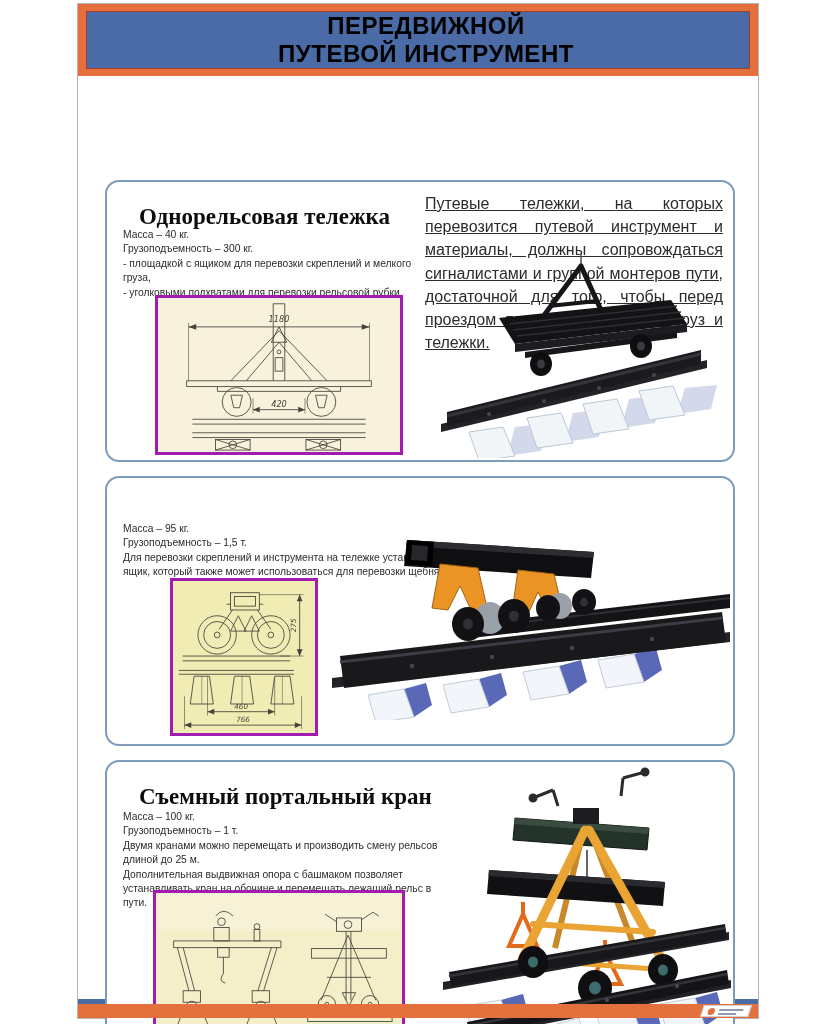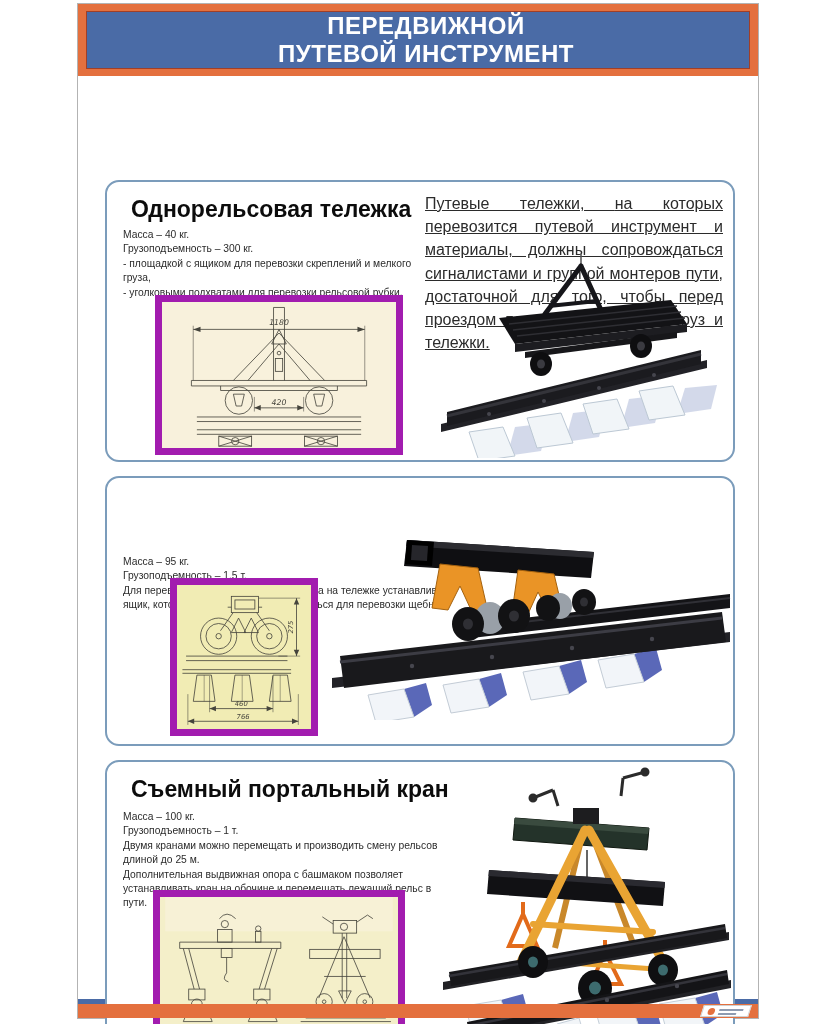--- a/index.html
+++ b/index.html
@@ -1,33 +1,33 @@
 <!DOCTYPE html>
 <html style="--accent-orange: #E4703E; --header-blue: #4A6BA6; --panel-border: #7B9CBB; --drawing-cream: #F8F1DC; --drawing-yellow: #F1ECB4; --drawing-yellow-light: #F4EFC9; --machine-orange: #EA9426; --machine-black: #121214;"><head>
 <meta charset="utf-8">
 <style>
   html,body{margin:0;padding:0;}
   body{width:830px;height:1024px;background:#ffffff;font-family:"Liberation Sans",sans-serif;overflow:hidden;}
   .page{position:relative;width:830px;height:1024px;background:#fff;}
   .poster{position:absolute;left:77px;top:3px;width:682px;height:1016px;background:#fff;border:1px solid #b3b3b3;box-sizing:border-box;display:flex;flex-direction:column;}
   .title-frame{height:72px;background:var(--accent-orange,#E4703E);padding:7px 8px;box-sizing:border-box;flex:0 0 auto;}
-  .title-inner{height:100%;background:var(--header-blue,#4A6BA6);border:1px solid #a03f27;box-sizing:border-box;color:#ffffff;font-weight:bold;font-size:24px;line-height:1.15;text-align:center;letter-spacing:0.5px;display:flex;flex-direction:column;justify-content:center;padding-left:16px;}
+  .title-inner{height:100%;background:var(--header-blue,#4A6BA6);border:1px solid #a03f27;box-sizing:border-box;color:#000000;font-weight:bold;font-size:24px;line-height:1.15;text-align:center;letter-spacing:0.5px;display:flex;flex-direction:column;justify-content:center;padding-left:16px;}
   .poster-body{position:relative;flex:1 1 auto;background:#fff;}
   .panel{position:absolute;left:27px;width:630px;background:#fff;border:2px solid var(--panel-border,#7B9CBB);border-radius:14px;box-sizing:border-box;}
   .panel1{top:104px;height:282px;}
   .panel2{top:400px;height:270px;}
   .panel3{top:684px;height:282px;}
-  .panel h2{position:absolute;left:16px;top:6px;margin:8px;font-size:23px;font-weight:bold;color:#0c0c0c;white-space:nowrap;}
+  .panel h2{position:absolute;left:16px;top:6px;margin:16px;font-size:23px;font-weight:bold;color:#0c0c0c;white-space:nowrap;font-family:Liberation Serif, serif;}
   .specs{position:absolute;font-size:10.3px;color:#2b2b2b;line-height:1.4;}
   .specs1{left:16px;top:46px;width:314px;}
-  .specs2{left:16px;top:44px;width:348px;margin-top:33px;}
+  .specs2{left:16px;top:44px;width:348px;}
   .specs3{left:16px;top:48px;width:334px;}
   .note{position:absolute;left:318px;top:10px;width:298px;font-size:16px;color:#2b2b2b;line-height:1.45;text-align:justify;text-decoration:underline;}
   .note .u{text-decoration:underline;}
-  .drawing{position:absolute;box-sizing:border-box;border:7px solid #a21caf;}
+  .drawing{position:absolute;box-sizing:border-box;border:3px solid #a21caf;}
   .drawing svg{display:block;width:100%;height:100%;}
   .d1{left:48px;top:113px;width:248px;height:160px;background:var(--drawing-cream,#F8F1DC);}
   .d2{left:46px;top:100px;width:148px;height:158px;background:var(--drawing-yellow,#F1ECB4);margin-left:17px;}
   .d3{left:46px;top:128px;width:252px;height:144px;background:var(--drawing-yellow-light,#F4EFC9);}
   .photo{position:absolute;}
   .photo svg{display:block;width:100%;height:100%;}
   .p1{left:322px;top:72px;width:300px;height:204px;}
   .p2{left:215px;top:42px;width:410px;height:200px;}
   .p3{left:330px;top:4px;width:294px;height:272px;}
   .drawing text{font-family:"DejaVu Sans",sans-serif;font-style:italic;fill:#45443c;}

